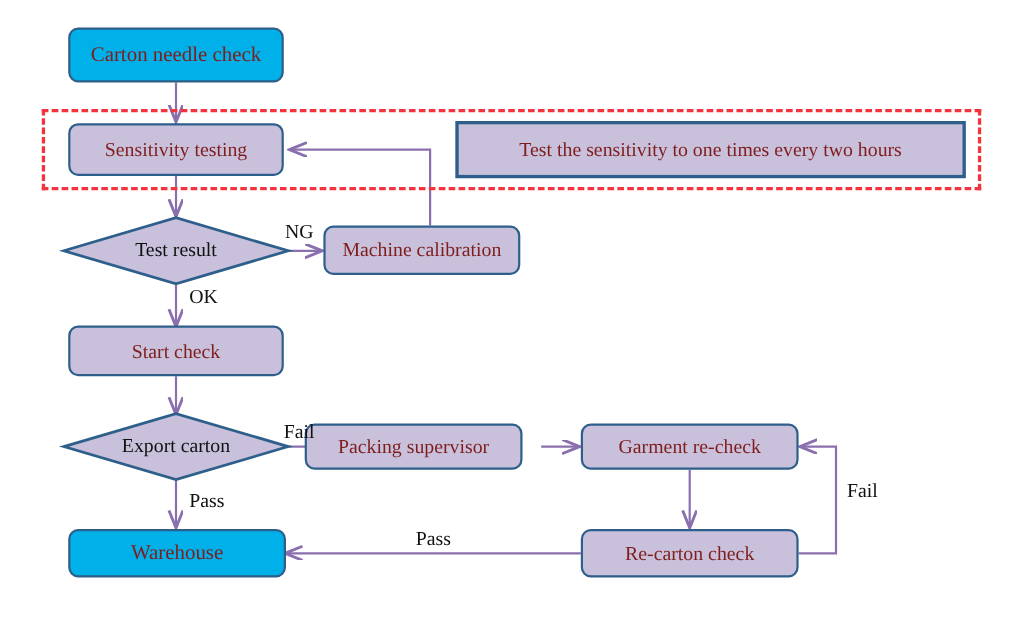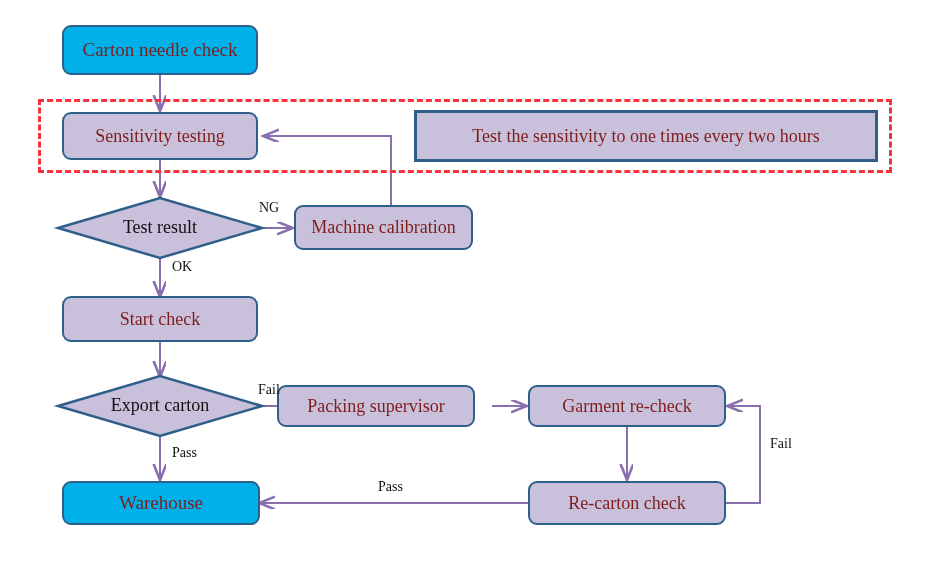--- a/index.html
+++ b/index.html
@@ -60,21 +60,21 @@
     justify-content: center;
     text-align: left;
     font-size: 18px;
     color: #111111;
     line-height: 1.1;
     z-index: 3;
     pointer-events: none;
   }
   .edge-label {
     position: absolute;
-    font-size: 14px;
+    font-size: 18px;
     color: #111111;
     z-index: 4;
     white-space: nowrap;
   }
   .dashed-region {
     position: absolute;
     box-sizing: border-box;
     border: 3px dashed #F5333F;
     background: transparent;
     z-index: 1;

